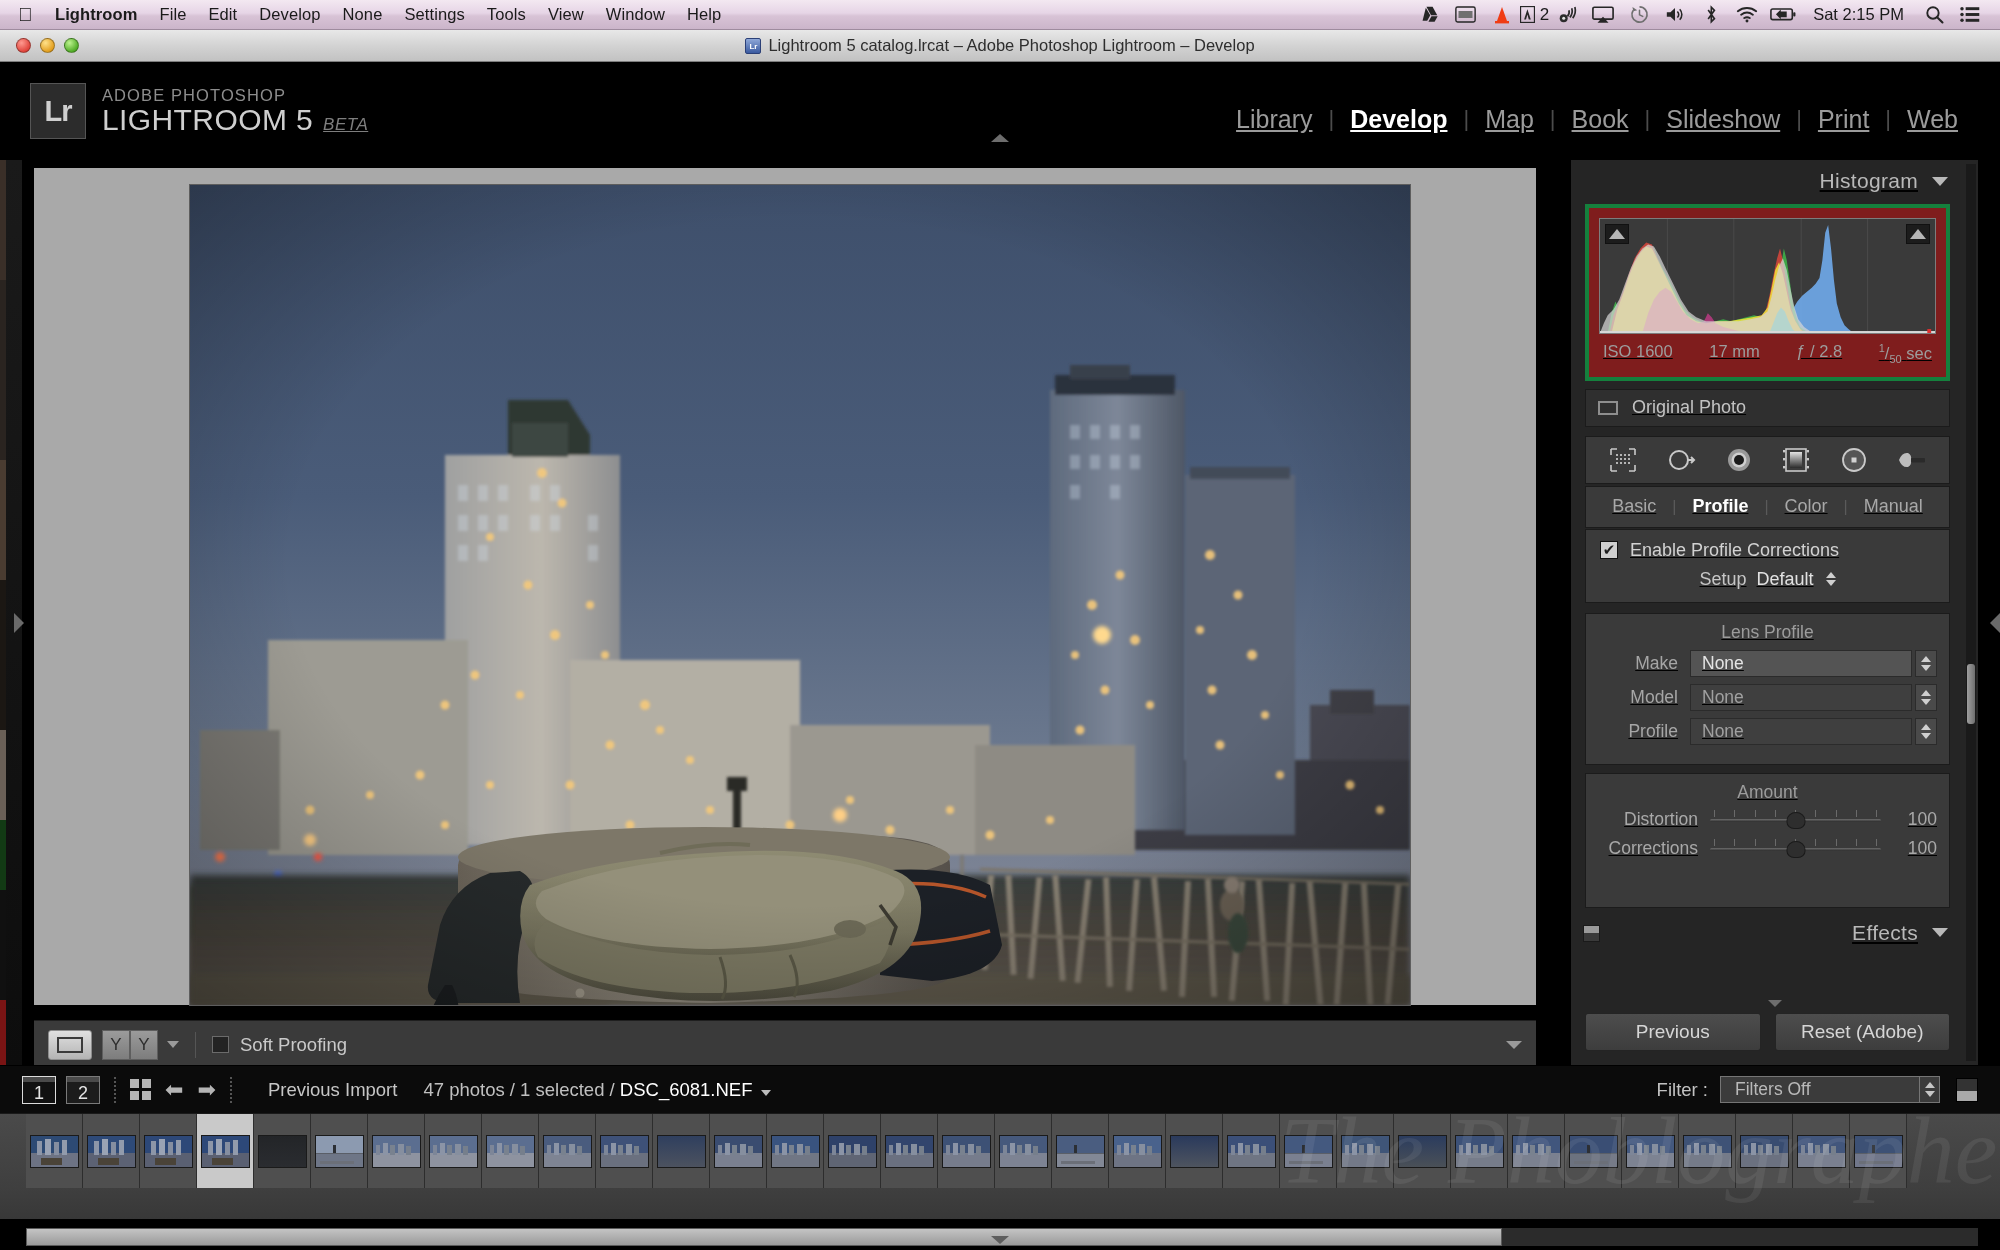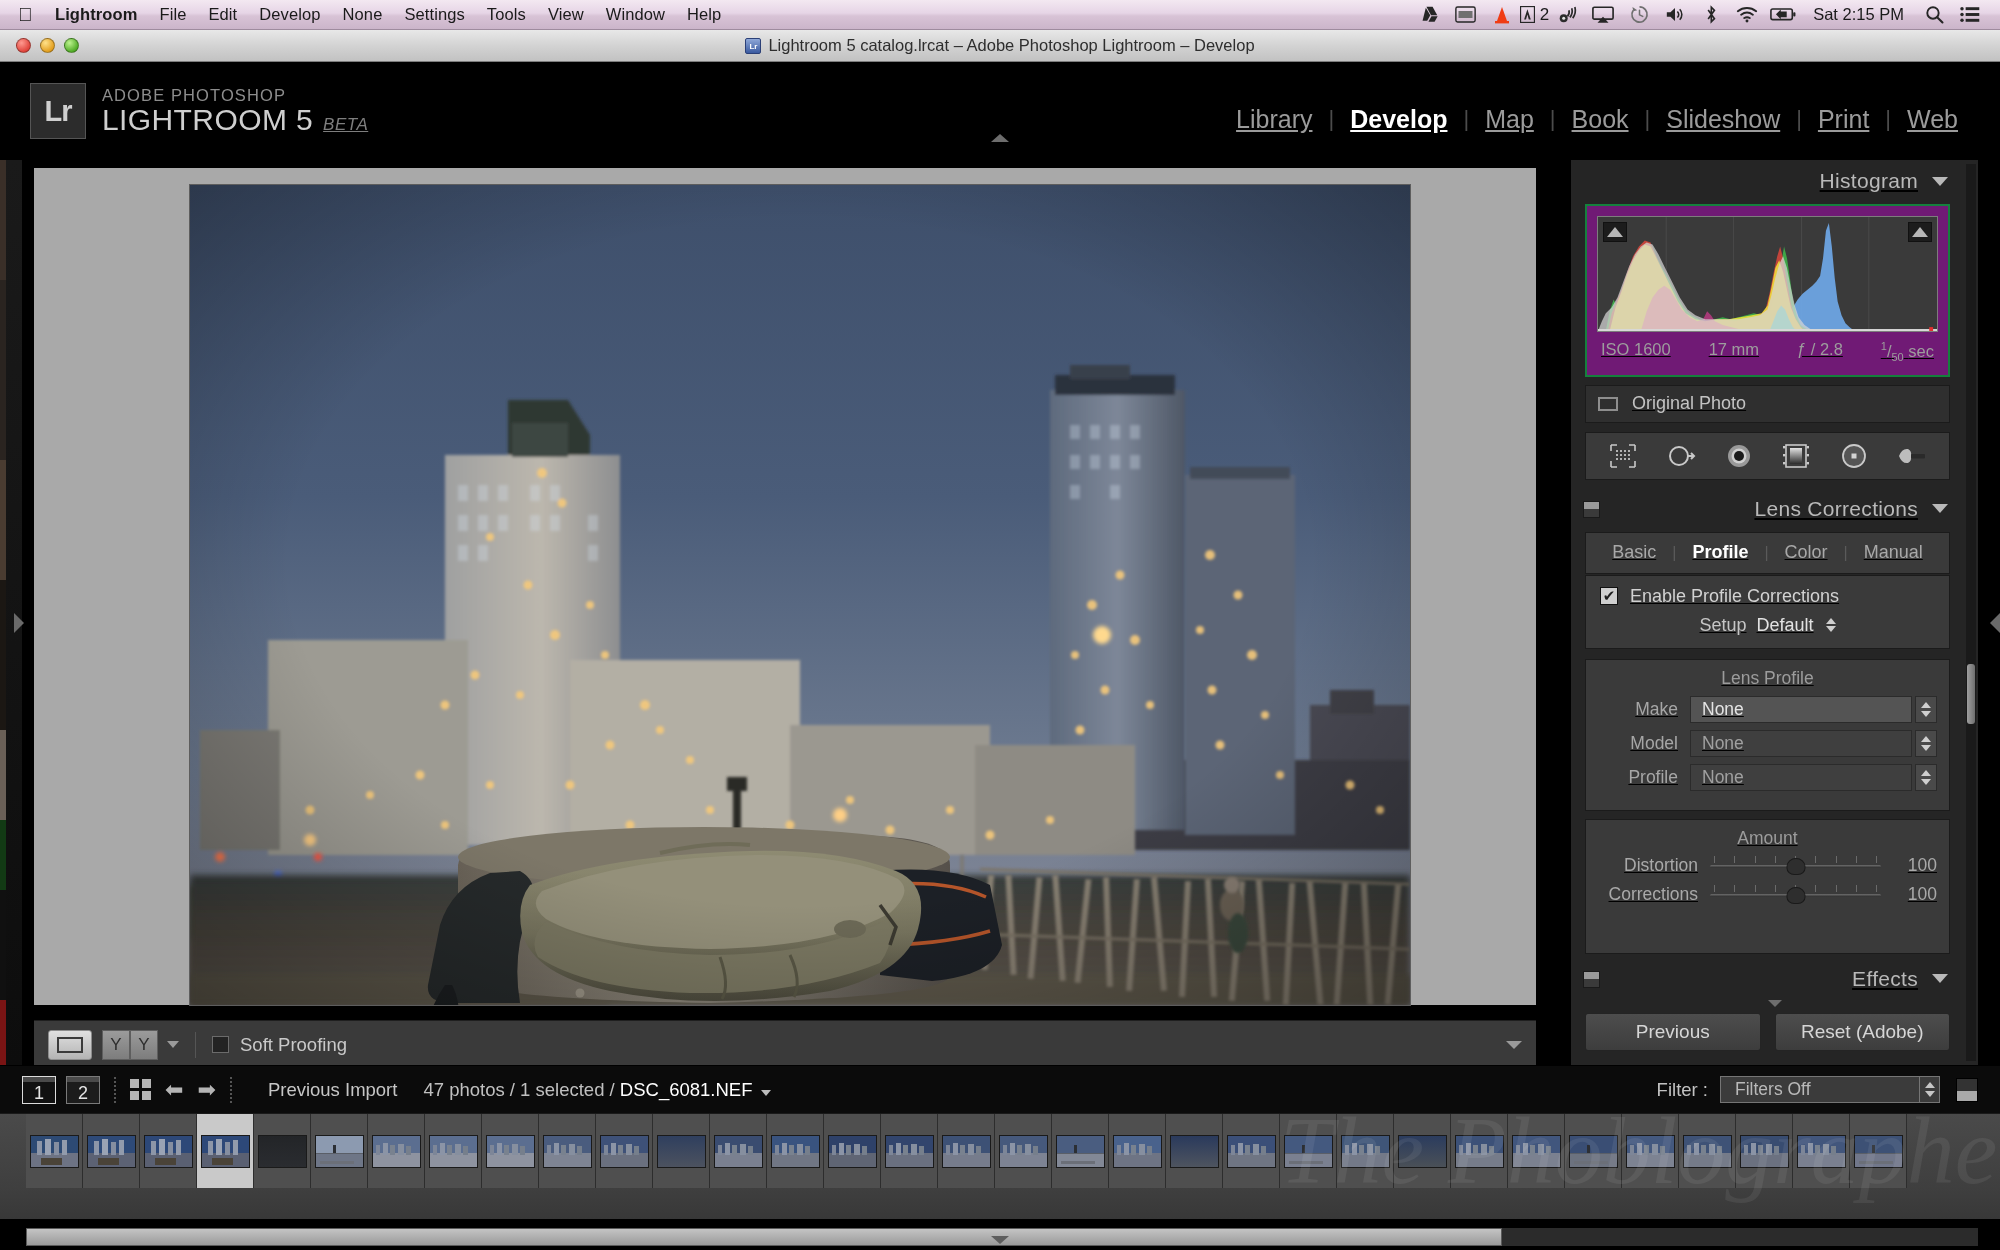--- a/index.html
+++ b/index.html
@@ -141,21 +141,21 @@
   }
   .panel-header .ph-title { font-size:21px; color:#b9b9b9; letter-spacing:.3px; }
   .panel-header .ph-tri { margin-left:14px; width:0;height:0;
     border-left:8px solid transparent;border-right:8px solid transparent;border-top:9px solid #b9b9b9; }
   .panel-header .ph-switch {
     position:absolute; left:12px; top:13px; width:17px;height:17px;
     background:linear-gradient(to bottom,#9a9a9a 0 48%, #3a3a3a 48% 100%);
     border:1px solid #1a1a1a;
   }
 
-  .hist-box { margin:2px 14px 0 14px; background:#701a75; border:2px solid #15803d; padding:10px; }
+  .hist-box { margin:2px 14px 0 14px; background:#7f1d1d; border:4px solid #15803d; padding:10px; }
   .hist-canvas { position:relative; height:116px; background:#3a3a3a; border:1px solid #7d7d7d;
                  overflow:hidden; }
   .hist-clip { position:absolute; top:5px; width:24px;height:20px;background:#1c1c1c;border:1px solid #111;
                display:flex;align-items:center;justify-content:center;}
   .hist-clip i { width:0;height:0;border-left:8px solid transparent;border-right:8px solid transparent;
                  border-bottom:10px solid #b6b6b6; }
   .hist-meta { display:flex; justify-content:space-between; padding:8px 4px 2px 4px;
                font-size:16.5px; color:#9d9d9d; }
   .hist-meta sup{font-size:11px;} .hist-meta sub{font-size:11px;}
 
@@ -863,25 +863,20 @@
             </svg>
         </div>
         <div class="tool-ic">
           <svg width="32" height="26" viewBox="0 0 32 26">
               <path d="M3 13 Q6 5 12 6 Q16 8 15 13 Q16 18 12 20 Q6 21 3 13 Z" fill="#bdbdbd"></path>
               <rect x="15" y="11" width="14" height="4.4" rx="1" fill="#2a2a2a"></rect>
             </svg>
         </div>
       </div>
 
-      <div class="panel-header" style="margin-top:8px;">
-        <span class="ph-switch"></span>
-        <span class="ph-title">Lens Corrections</span>
-        <span class="ph-tri"></span>
-      </div>
       <div class="lc-tabs">
         <span class="lc-tab">Basic</span>
         <span class="lc-tabsep">|</span>
         <span class="lc-tab active">Profile</span>
         <span class="lc-tabsep">|</span>
         <span class="lc-tab">Color</span>
         <span class="lc-tabsep">|</span>
         <span class="lc-tab">Manual</span>
       </div>
 

